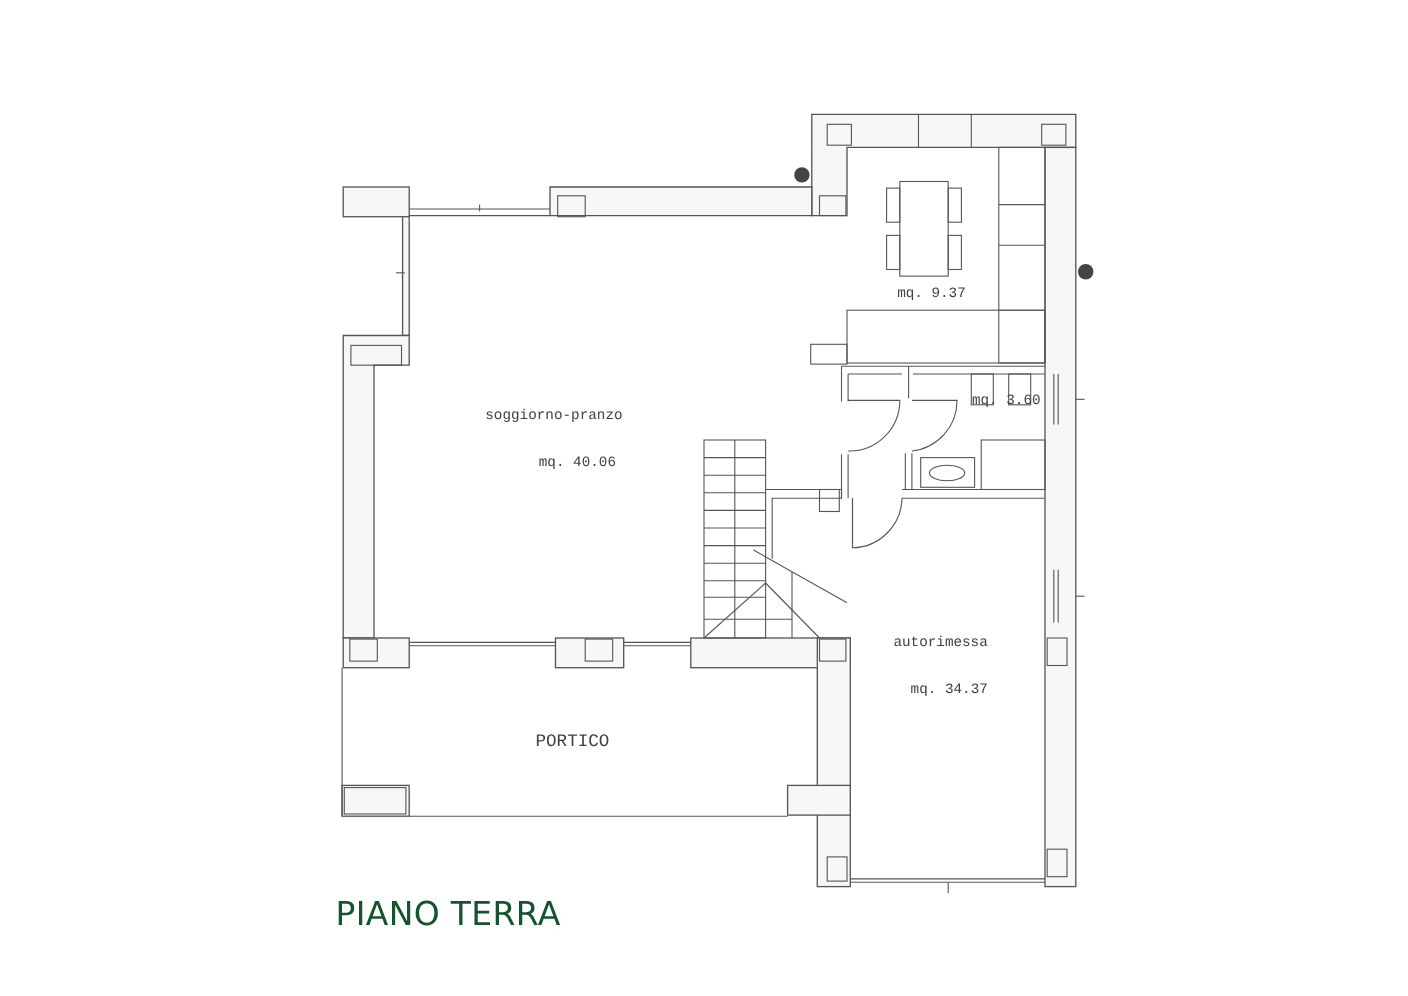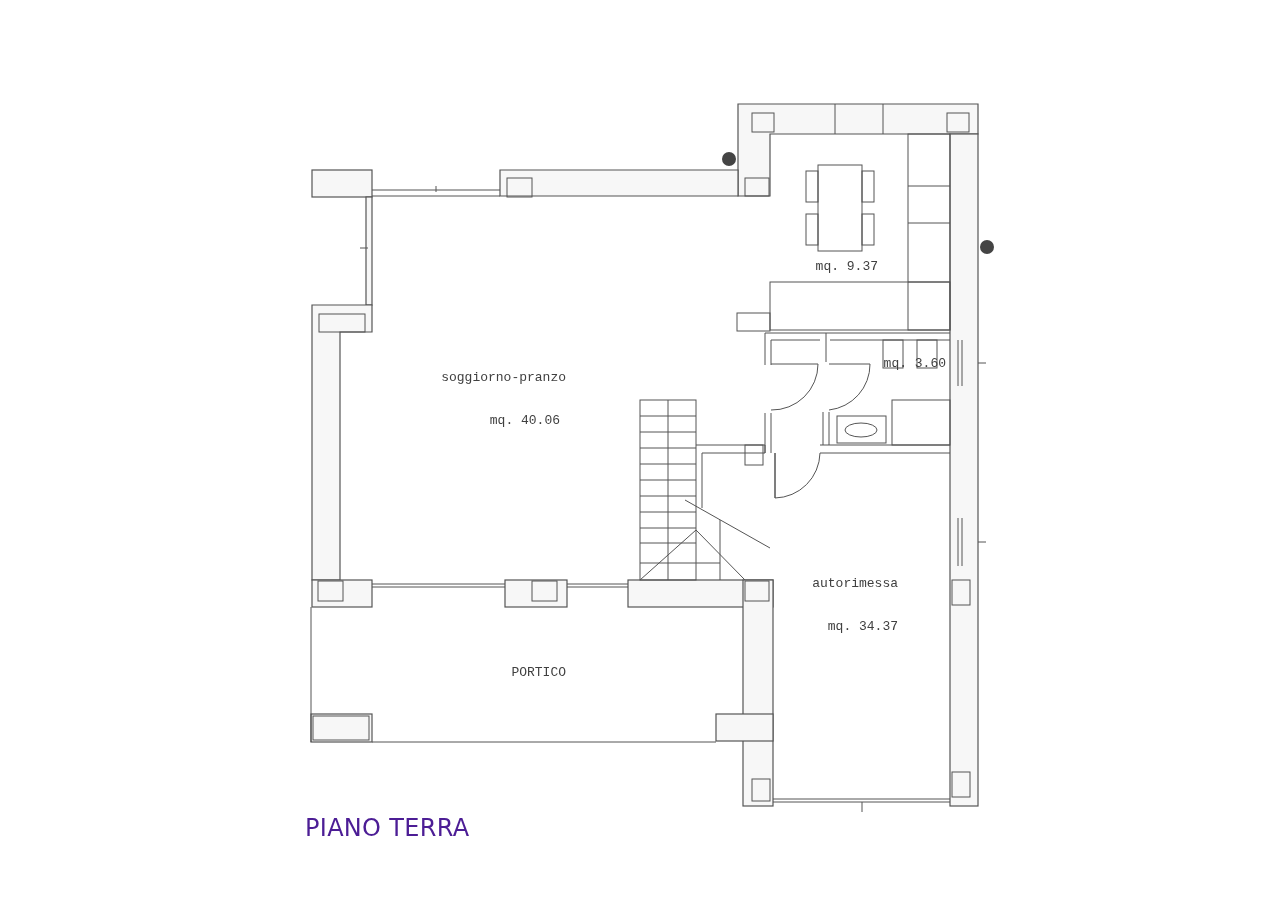--- a/index.html
+++ b/index.html
@@ -1,19 +1,19 @@
 <!DOCTYPE html>
 <html><head>
 <meta charset="utf-8">
 <style>
   html, body { margin:0; padding:0; background:#ffffff; }
   body { width:1280px; height:905px; position:relative; overflow:hidden; font-family:"Liberation Sans", sans-serif; }
   #plan { position:absolute; left:0; top:0; }
   .lbl { position:absolute; color:#404040; font-family:Liberation Mono, monospace; font-size:13px; white-space:nowrap; text-align:right; }
-  .title { position:absolute; left:305px; top:814px; font-family:"DejaVu Sans", sans-serif; font-size:24px; color:#4c1d95; letter-spacing:0.3px; }
+  .title { position:absolute; left:305px; top:814px; font-family:"DejaVu Sans", sans-serif; font-size:30px; color:#14532d; letter-spacing:0.3px; }
 </style>
 </head>
 <body>
 
 <svg id="plan" width="1280" height="905" viewBox="0 0 1280 905" xmlns="http://www.w3.org/2000/svg">
   <g fill="#f7f7f7" stroke="#555" stroke-width="1.2">
 
     <path d="M738,104 H978 V134 H770 V196 H738 Z"></path>
 
     <path d="M500,170 H738 V196 H500 Z"></path>
@@ -143,15 +143,15 @@
 <div class="lbl" style="left:800px;top:259px;width:78px;">mq. 9.37</div>
 
 <div class="lbl" style="left:420px;top:370px;width:146px;">soggiorno-pranzo</div>
 <div class="lbl" style="left:448px;top:389px;width:112px;margin-top:24px;">mq. 40.06</div>
 
 <div class="lbl" style="left:870px;top:356px;width:76px;">mq. 3.60</div>
 
 <div class="lbl" style="left:810px;top:576px;width:88px;">autorimessa</div>
 <div class="lbl" style="left:814px;top:619px;width:84px;">mq. 34.37</div>
 
-<div class="lbl" style="left:482px;top:665px;width:84px;font-size:13px;">PORTICO</div>
+<div class="lbl" style="left:470px;top:665px;width:84px;font-size:16px;">PORTICO</div>
 
 <div class="title">PIANO TERRA</div>
 
 </body></html>

